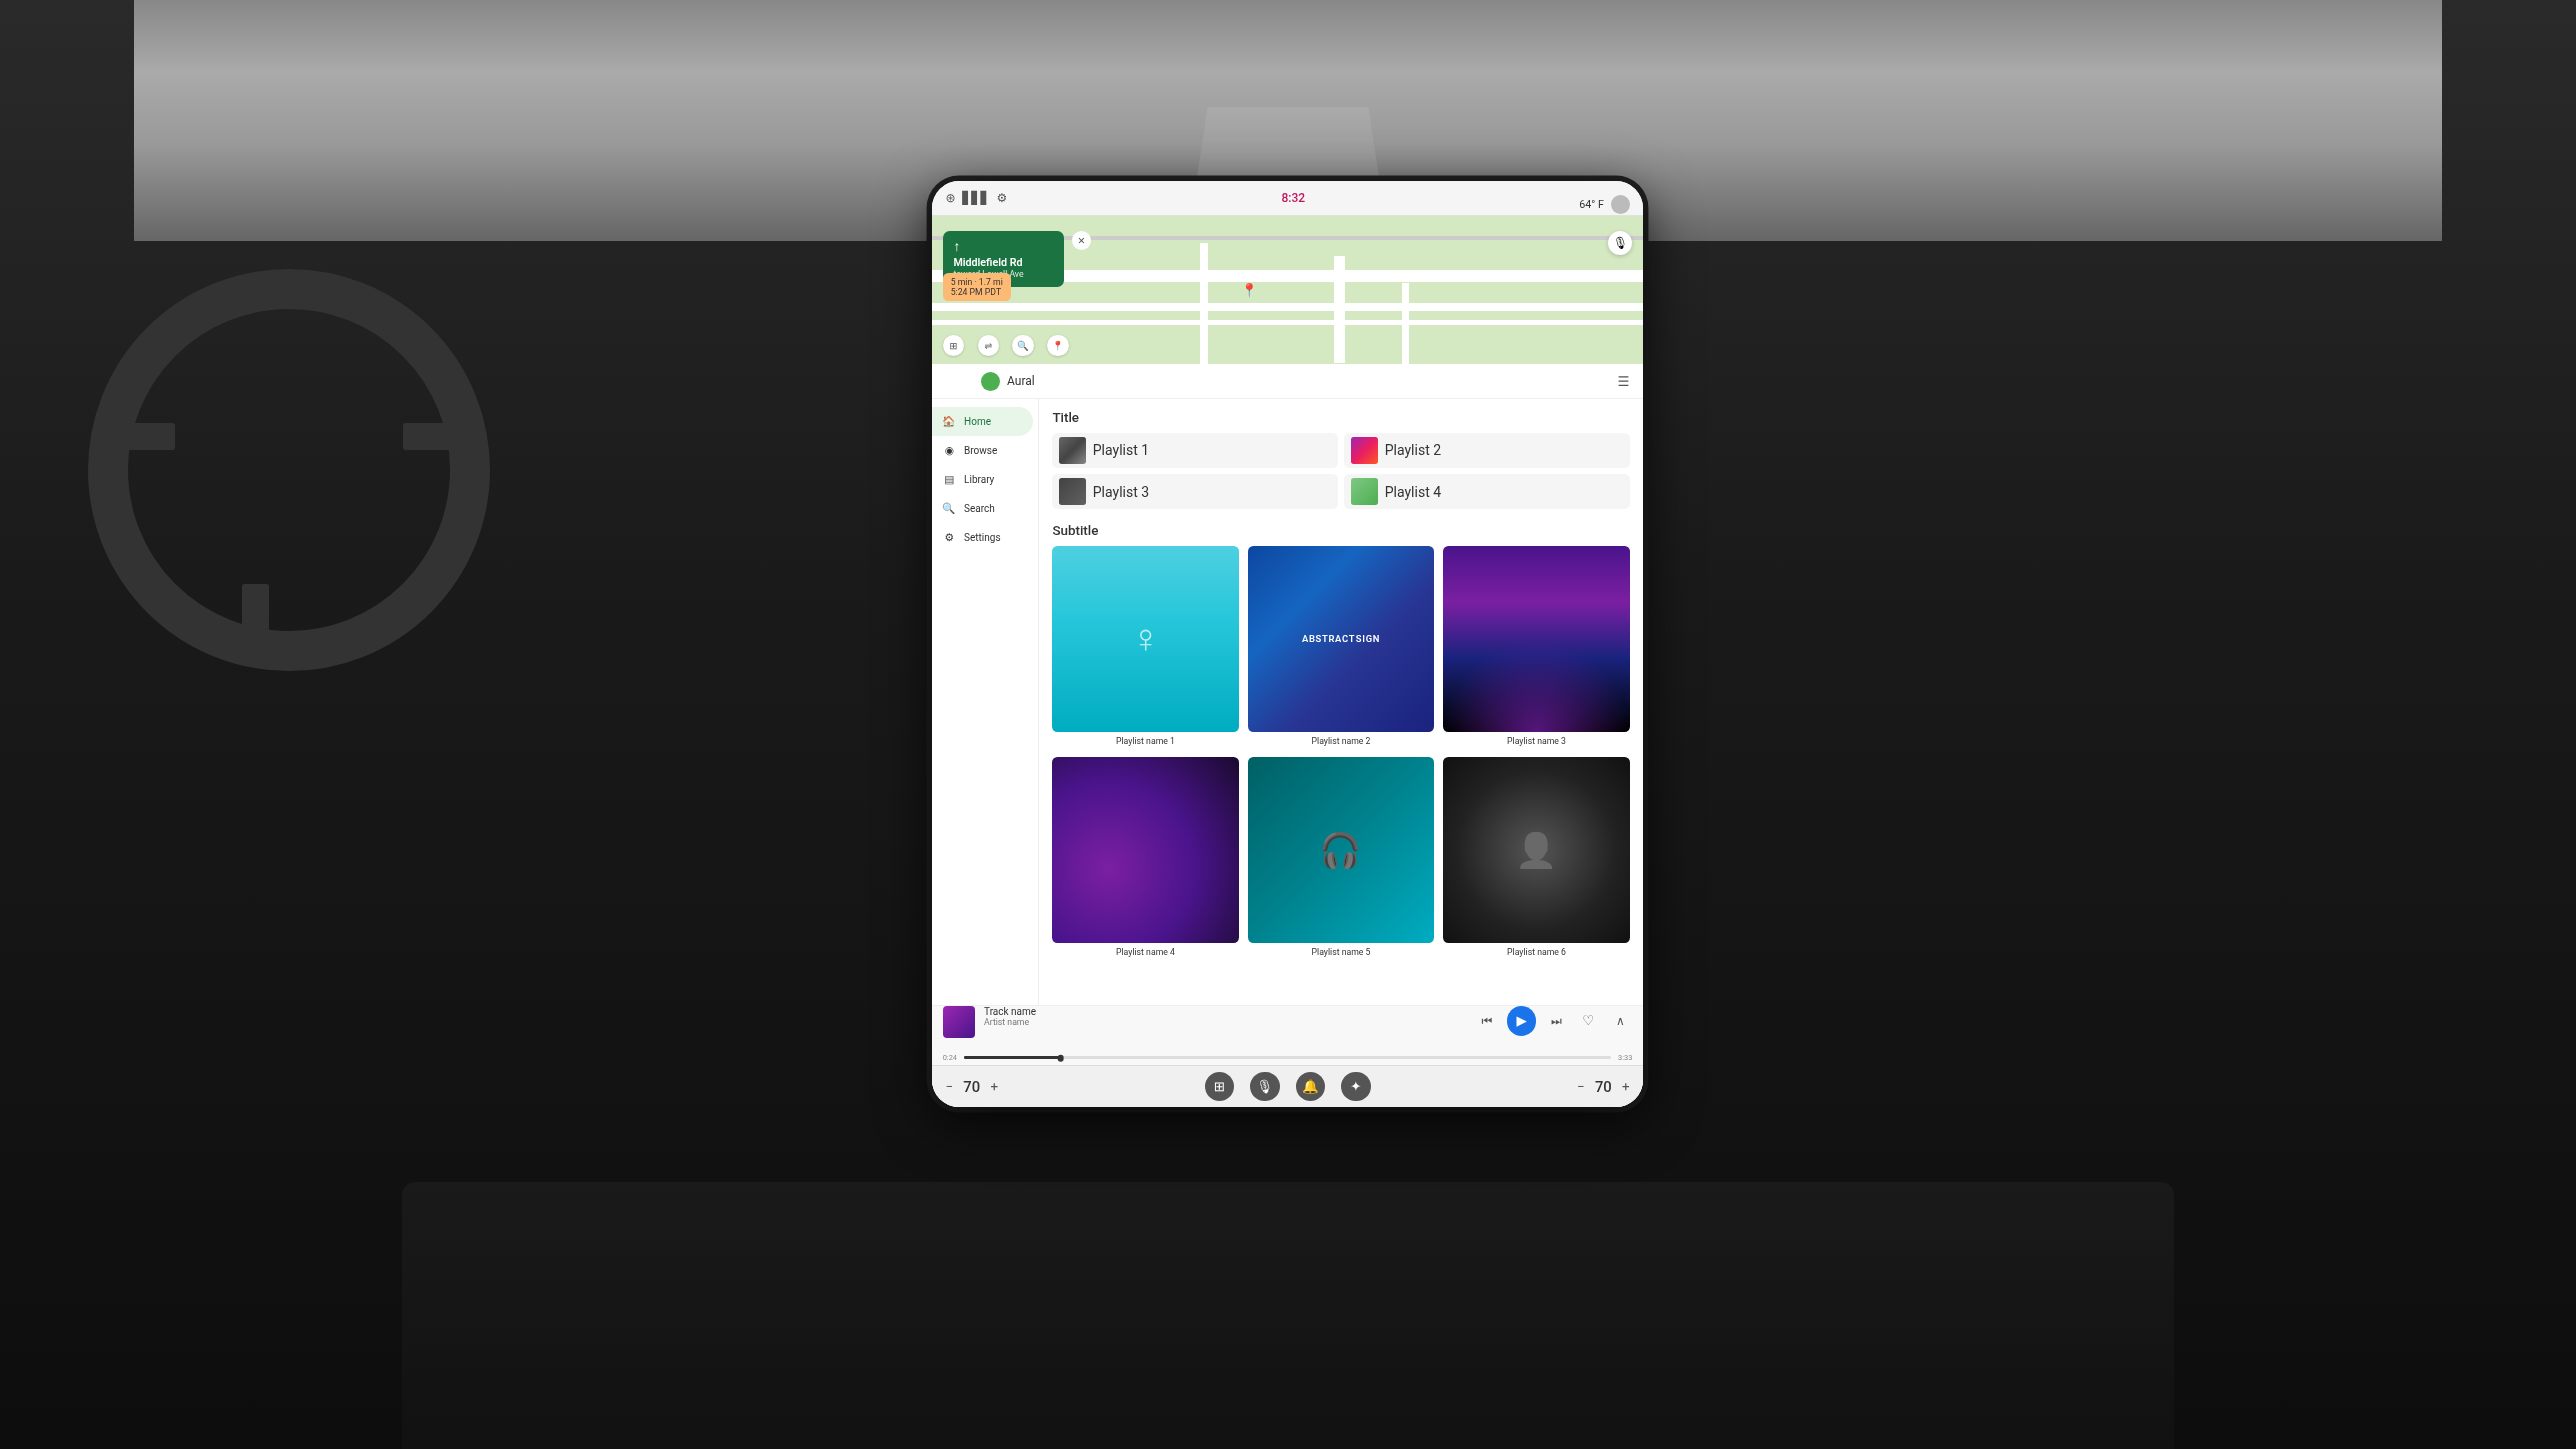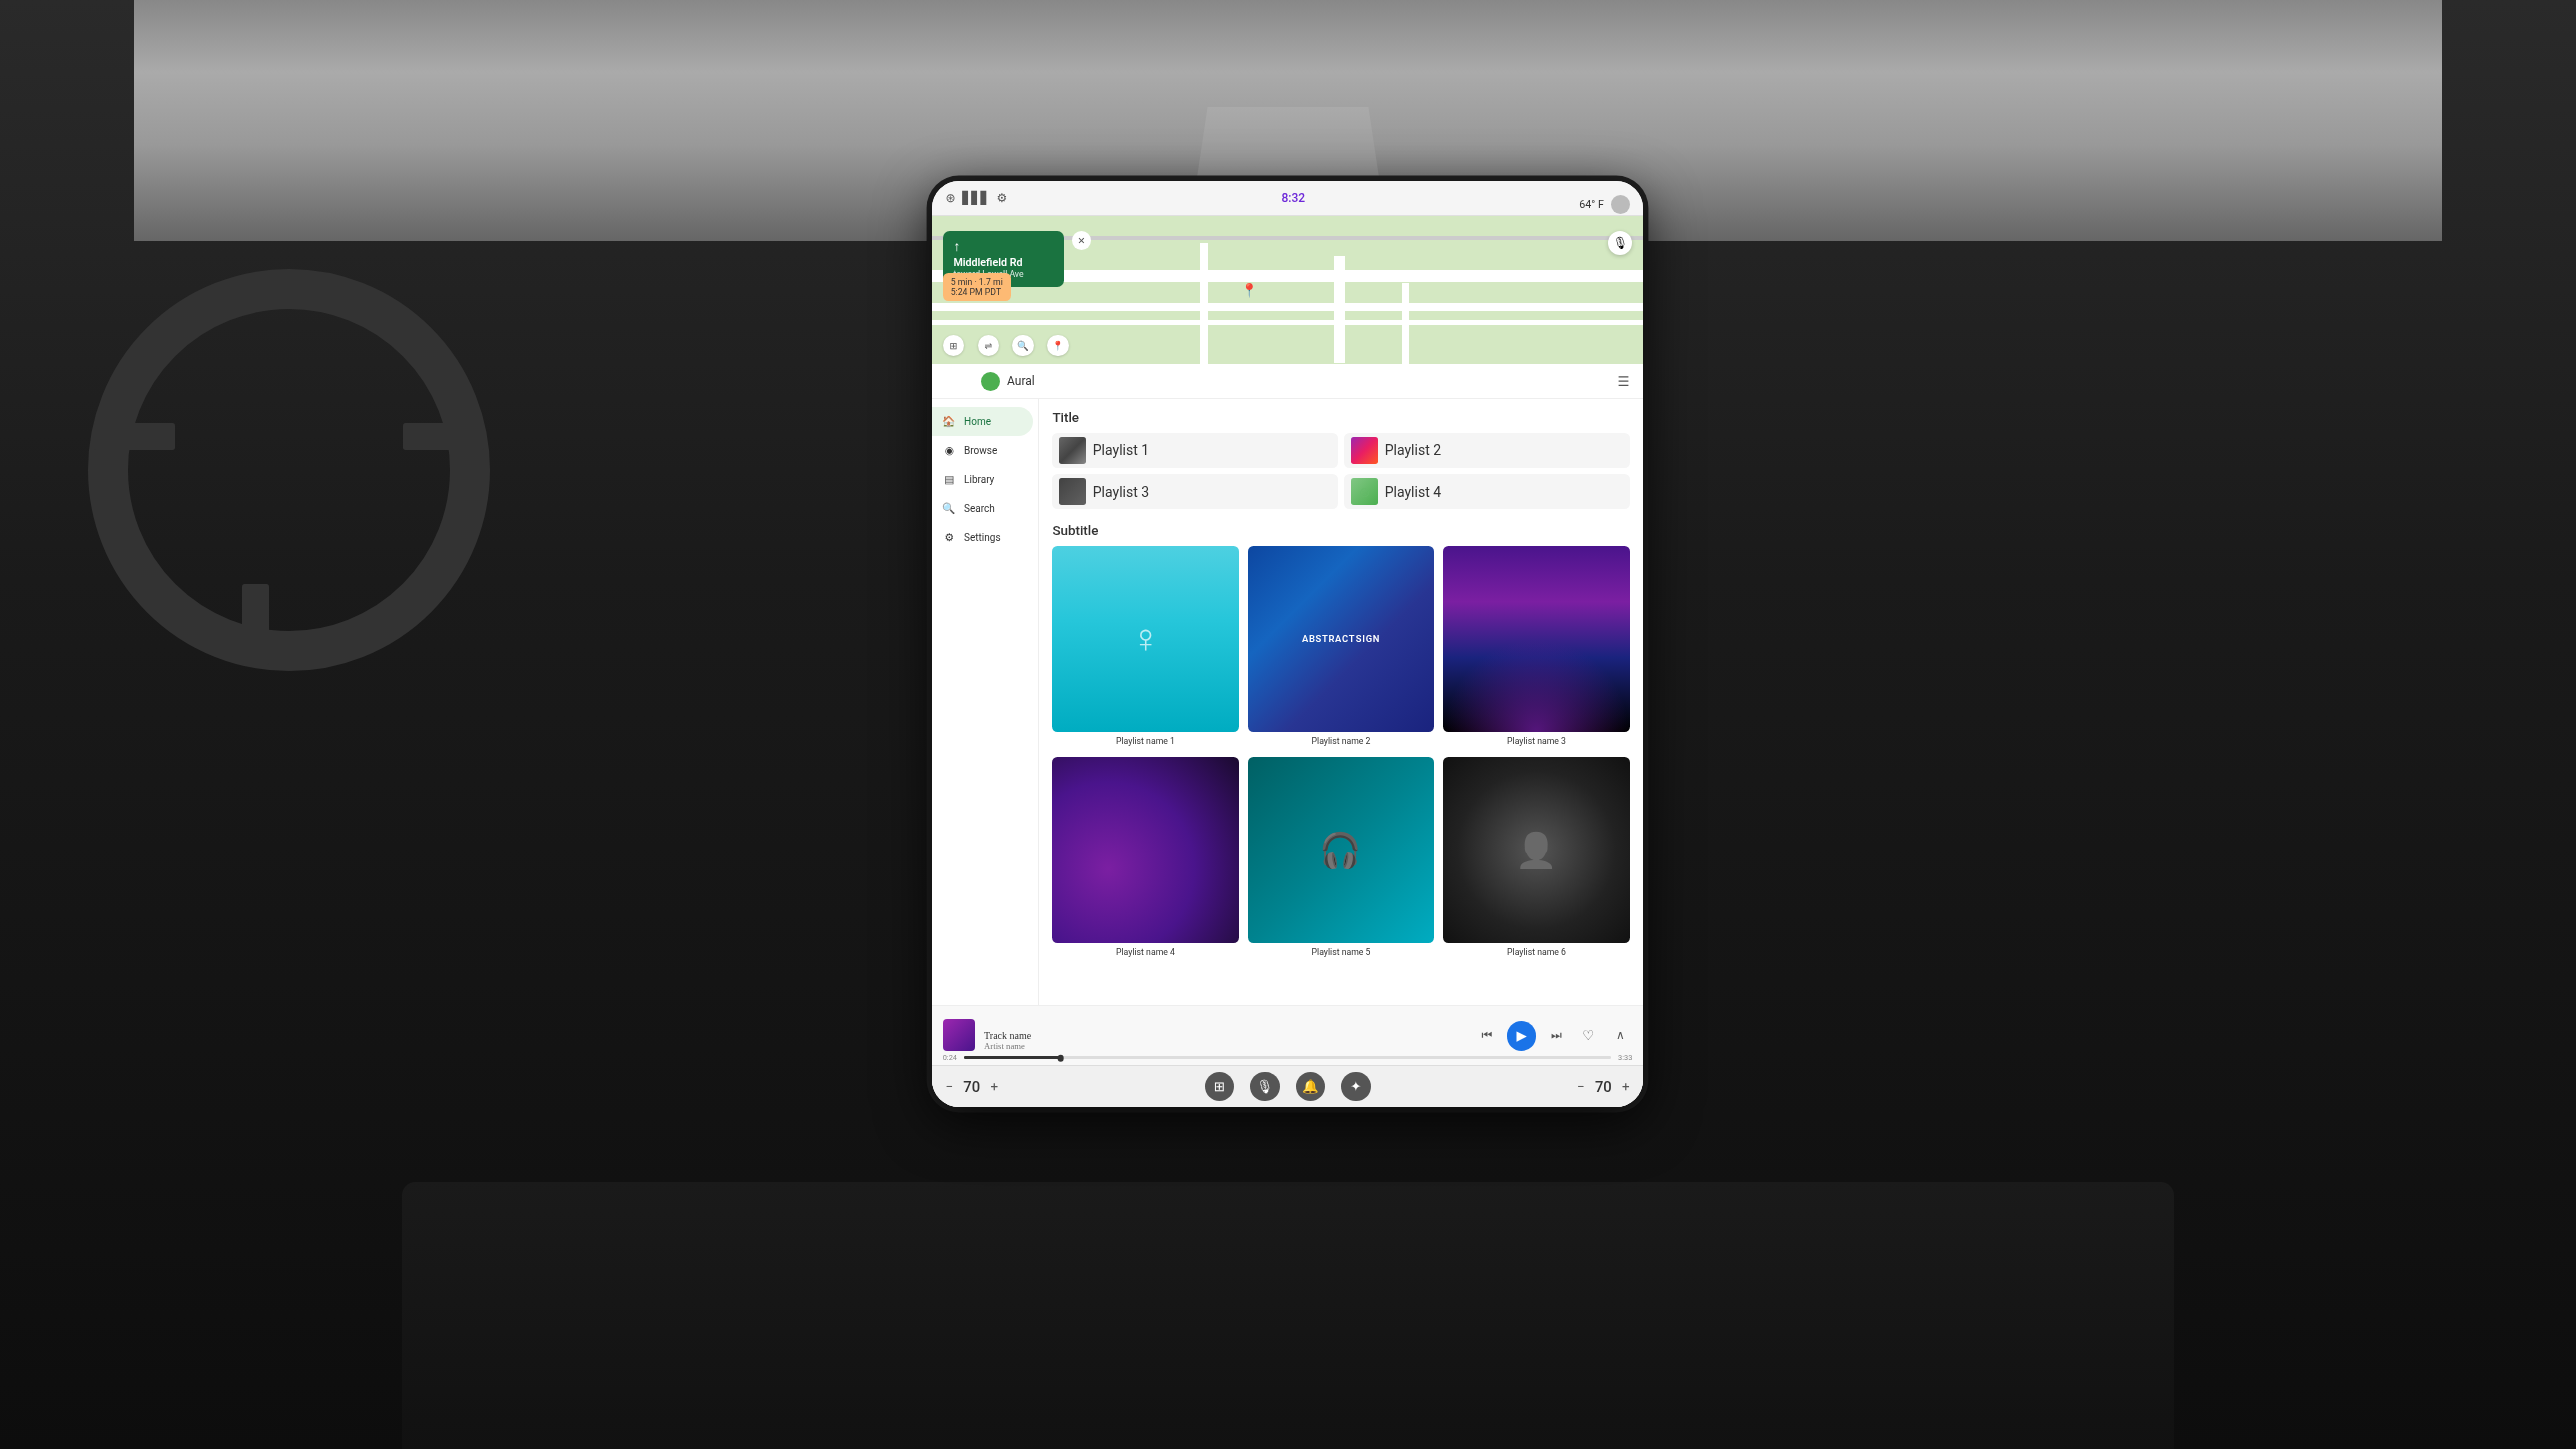--- a/index.html
+++ b/index.html
@@ -142,21 +142,21 @@
       gap: 6.7px;
       align-items: center;
     }
     .status-icon {
       font-size: 12px;
       color: #555;
     }
     .status-center {
       font-size: 12px;
       font-weight: 500;
-      color: #6d28d9;
+      color: #be185d;
     }
     .status-right {
       display: flex;
       gap: 6.7px;
       align-items: center;
       font-size: 10.7px;
       color: #333;
       margin-top: 12px;
     }
     .avatar-circle {
@@ -512,24 +512,23 @@
     .now-playing {
       height: 60px;
       background: #f8f8f8;
       border-top: 0.7px solid #eee;
       display: flex;
       flex-direction: column;
       padding: 0 10.7px;
     }
     .now-playing-top {
       display: flex;
-      align-items: flex-end;
+      align-items: flex-start;
       height: 46px;
       gap: 9.4px;
-      font-family: Liberation Serif, serif;
     }
     .track-thumb {
       width: 32px;
       height: 32px;
       border-radius: 4px;
       background: linear-gradient(135deg, #9c27b0 0%, #4a148c 100%);
       flex-shrink: 0;
     }
     .track-info {
       flex: 1;

